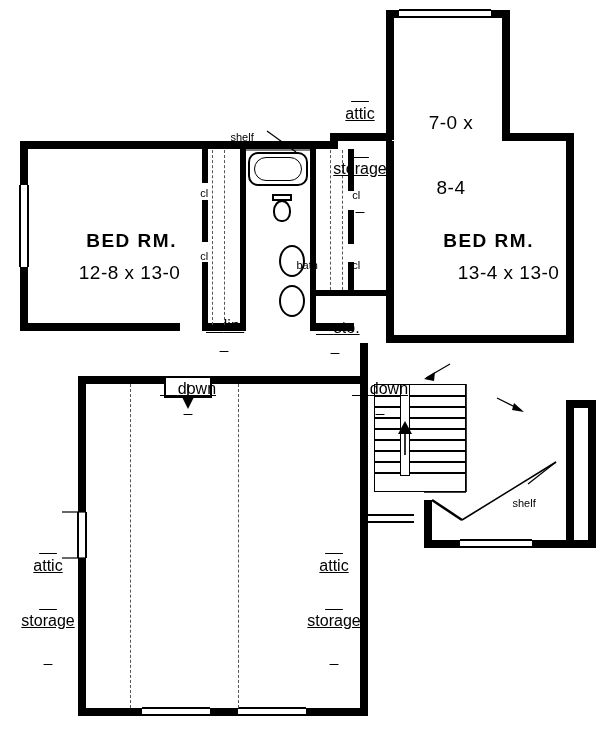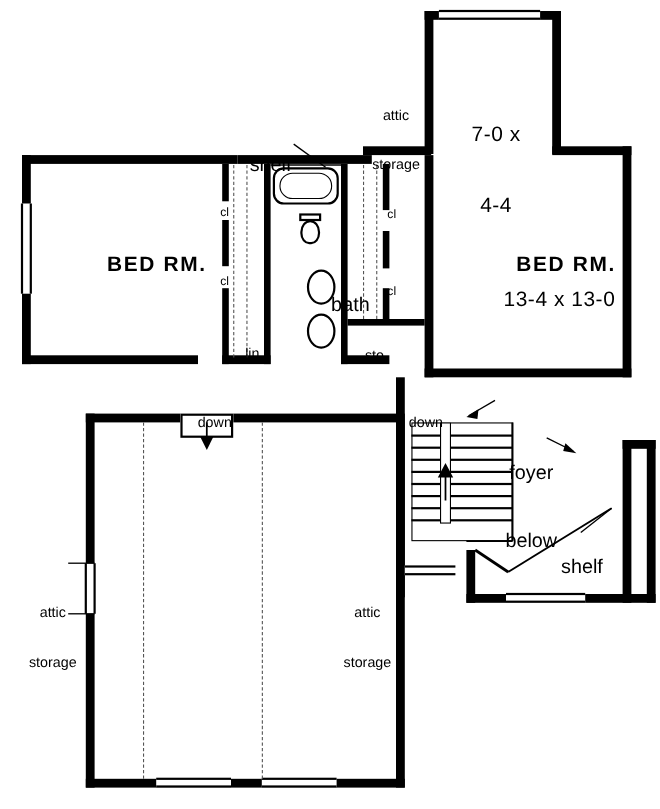--- a/index.html
+++ b/index.html
@@ -39,34 +39,34 @@
   .lbl {
     position: absolute;
     white-space: pre;
     line-height: 1.15;
     text-align: center;
   }
   .room-name {
     font-size: 19px;
     font-weight: bold;
     letter-spacing: 1.5px;
-    text-align: right;
   }
   .room-dim {
     font-size: 19px;
     letter-spacing: 0.5px;
   }
   .small {
-    font-size: 13px;
+    font-size: 16px;
+    text-decoration: underline;
   }
   .tiny {
     font-size: 11px;
   }
   .med {
-    font-size: 18px;
+    font-size: 11px;
   }
   
   .tub {
     position: absolute;
     border: 2px solid #000;
     border-radius: 10px;
     box-sizing: border-box;
     background: #fff;
   }
   .oval {
@@ -243,30 +243,33 @@
     <line x1="62" y1="558" x2="86" y2="558" stroke="#000" stroke-width="1.2"></line>
   </svg>
 
   <div class="lbl small" style="left:320px; top:68px; width:80px;">
     <div>attic</div>
     <div>storage</div>
   </div>
 
   <div class="lbl room-dim" style="left:406px; top:68px; width:90px;">
     <div>7-0 x</div>
-    <div>4-4</div>
+    <div>8-4</div>
   </div>
 
   <div class="lbl med" style="left:206px; top:118px; width:60px;">
     <span>shelf</span>
   </div>
 
   <div class="lbl room-name" style="left:48px; top:208px; width:140px;">
     <span>BED RM.</span>
   </div>
+  <div class="lbl room-dim" style="left:48px; top:240px; width:140px;">
+    <span>12-8 x 13-0</span>
+  </div>
 
   <div class="lbl room-name" style="left:390px; top:208px; width:170px;">
     <span>BED RM.</span>
   </div>
   <div class="lbl room-dim" style="left:412px; top:240px; width:170px;">
     <span>13-4 x 13-0</span>
   </div>
 
   <div class="lbl tiny" style="left:184px; top:174px; width:28px;">
     <span>cl</span>
@@ -291,24 +294,20 @@
     <span>sto.</span>
   </div>
 
   <div class="lbl small" style="left:160px; top:362px; width:56px;">
     <span>down</span>
   </div>
   <div class="lbl small" style="left:352px; top:362px; width:56px;">
     <span>down</span>
   </div>
 
-  <div class="lbl med" style="left:448px; top:378px; width:70px;">
-    <div>foyer</div>
-    <div>below</div>
-  </div>
 
   <div class="lbl med" style="left:490px; top:484px; width:56px;">
     <span>shelf</span>
   </div>
 
   <div class="lbl small" style="left:18px; top:520px; width:60px;">
     <div>attic</div>
     <div>storage</div>
   </div>
 

